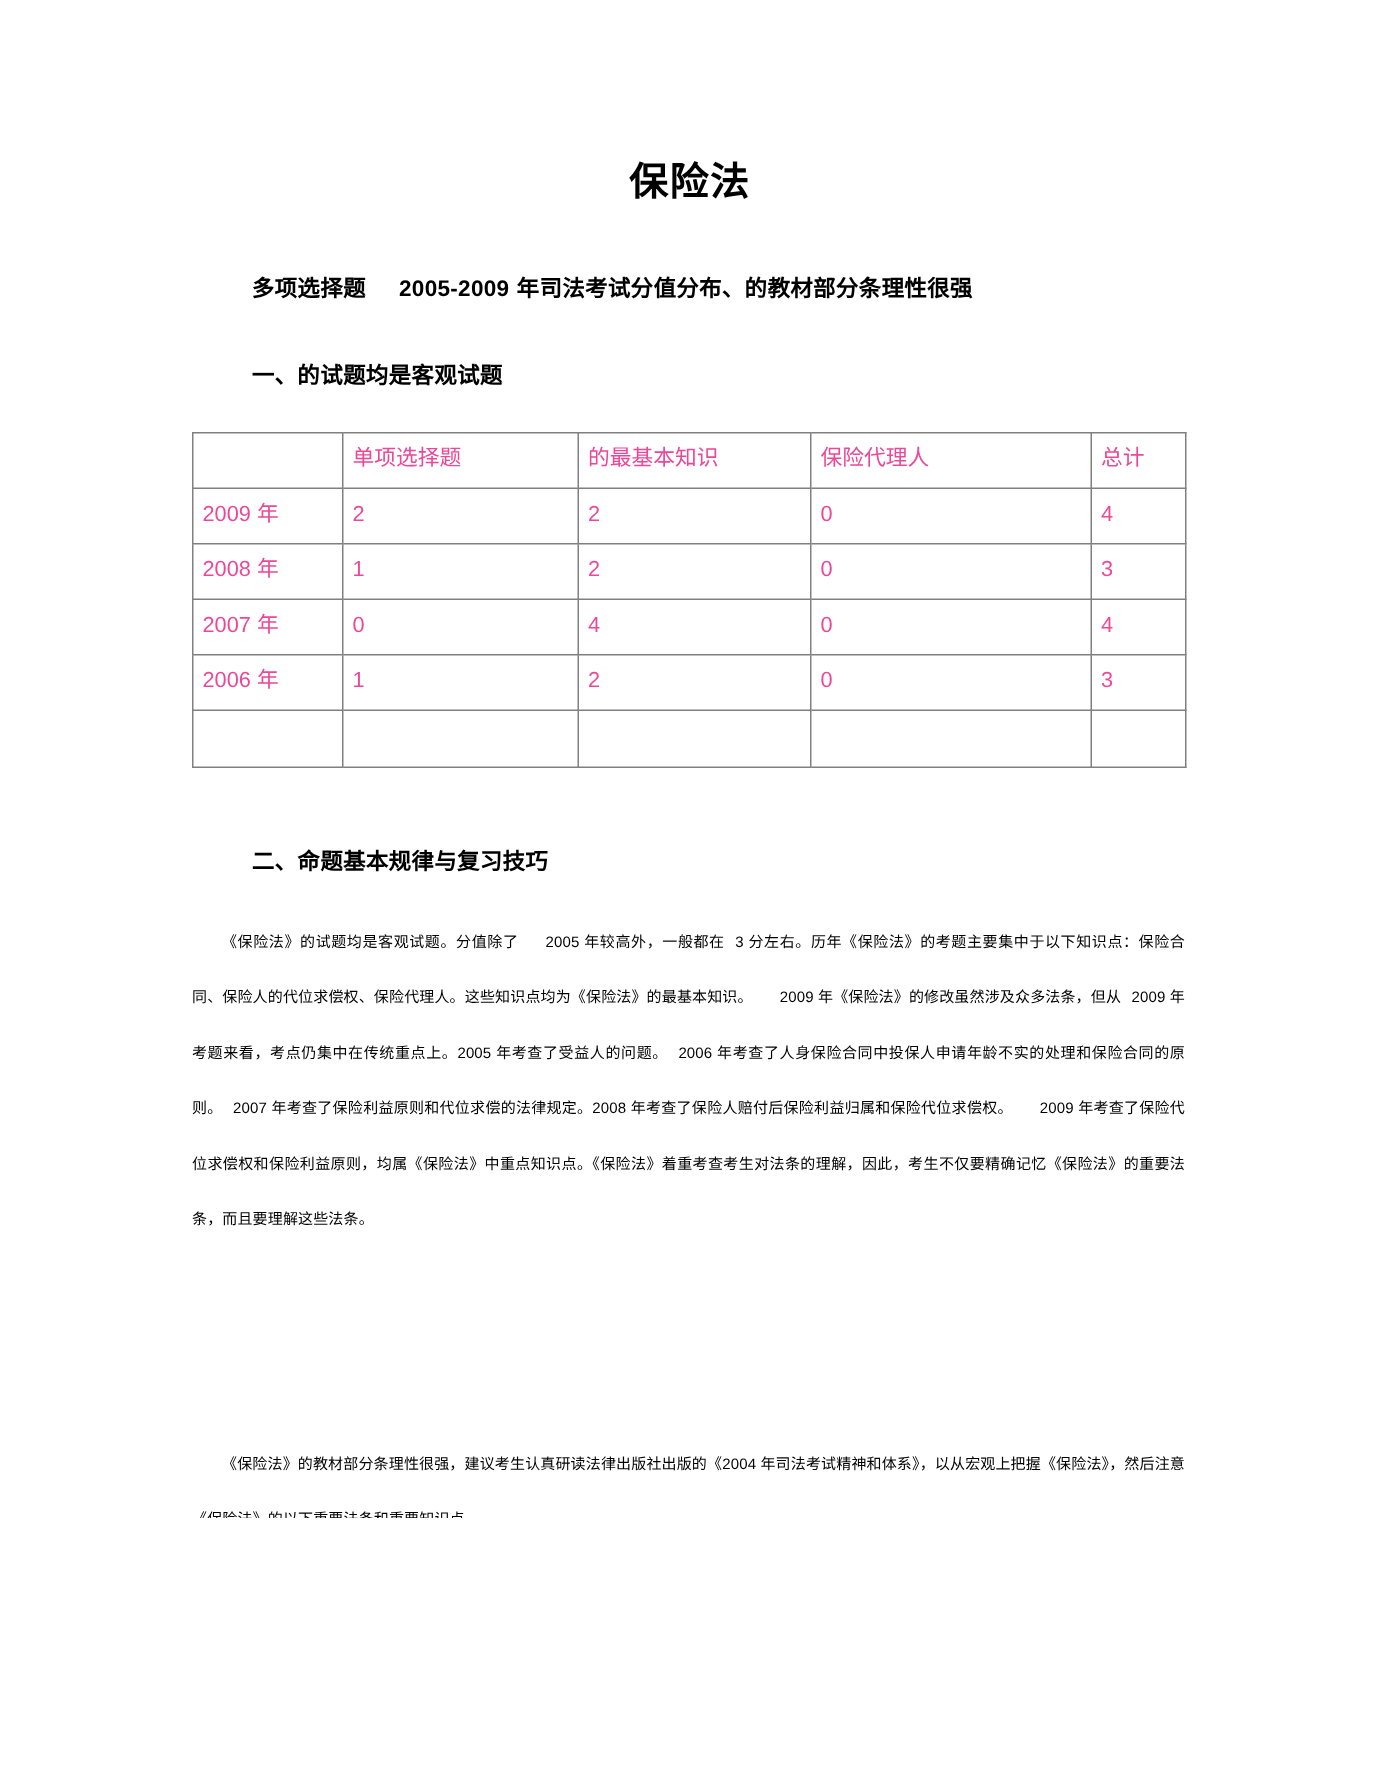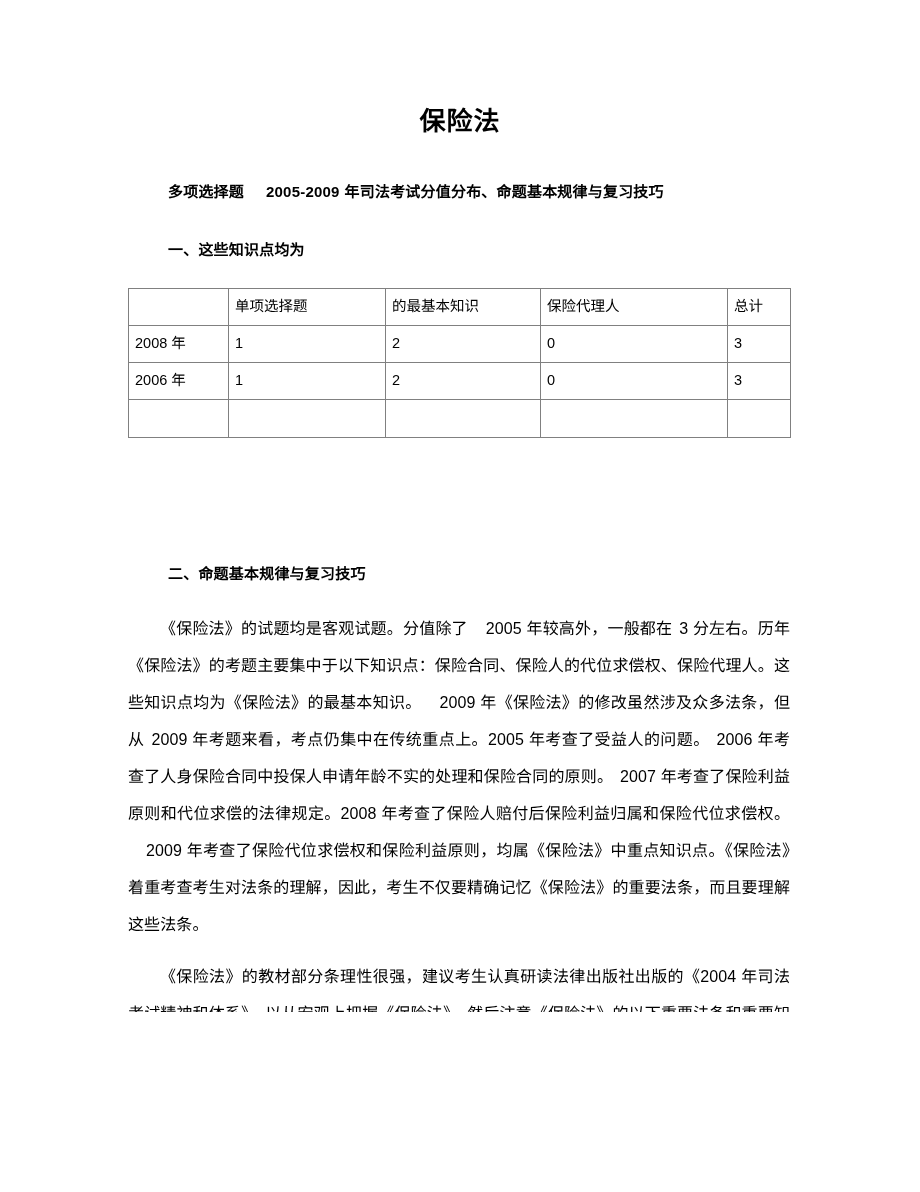--- a/index.html
+++ b/index.html
@@ -85,36 +85,36 @@
     table-layout: fixed;
     font-size: 14.5px;
   }
   .score-table td {
     border: 1px solid #808080;
     padding: 5px 6px 6px 6px;
     height: 25px;
     vertical-align: middle;
     line-height: 1.25;
     font-weight: normal;
-    color: #000000;
+    color: #ec4899;
     background: #ffffff;
   }
   .score-table col.c-year  { width: 100px; }
   .score-table col.c-a     { width: 157px; }
   .score-table col.c-b     { width: 155px; }
   .score-table col.c-c     { width: 187px; }
   .score-table col.c-total { width: 63px;  }
   .score-table tr.empty-row td { height: 26px; }
 
   
   .body-block {
     position: absolute;
     left: 0;
     width: 662px;
-    font-size: 16px;
+    font-size: 10px;
     line-height: 37px;
     letter-spacing: 0.1px;
     text-align: justify;
     text-justify: inter-ideograph;
   }
   .body-block.p1 { top: 610px; }
   .body-block.p2 { top: 958px; }
   .body-block p {
     margin: 0;
     padding: 0;
@@ -125,47 +125,61 @@
 </style>
 </head>
 <body>
 
 <div class="page">
   <div class="content">
 
     <h1 class="doc-title">保险法</h1>
 
     <div class="part-heading">
-      <span>多项选择题</span><span class="gap"></span><span>2005-2009</span><span class="gap-sm"></span><span>年司法考试分值分布、命题基本规律与复习技巧</span>
+      <span>多项选择题</span><span class="gap"></span><span>2005-2009</span><span class="gap-sm"></span><span>年司法考试分值分布、的教材部分条理性很强</span>
     </div>
 
-    <div class="section-heading s1">一、这些知识点均为</div>
+    <div class="section-heading s1">一、的试题均是客观试题</div>
 
     <table class="score-table">
       <colgroup>
         <col class="c-year">
           <col class="c-a">
           <col class="c-b">
           <col class="c-c">
           <col class="c-total">
       </colgroup>
       <tbody>
         <tr>
           <td></td>
           <td>单项选择题</td>
           <td>的最基本知识</td>
           <td>保险代理人</td>
           <td>总计</td>
         </tr>
         <tr>
+          <td>2009 年</td>
+          <td>2</td>
+          <td>2</td>
+          <td>0</td>
+          <td>4</td>
+        </tr>
+        <tr>
           <td>2008 年</td>
           <td>1</td>
           <td>2</td>
           <td>0</td>
           <td>3</td>
+        </tr>
+        <tr>
+          <td>2007 年</td>
+          <td>0</td>
+          <td>4</td>
+          <td>0</td>
+          <td>4</td>
         </tr>
         <tr>
           <td>2006 年</td>
           <td>1</td>
           <td>2</td>
           <td>0</td>
           <td>3</td>
         </tr>
         <tr class="empty-row">
           <td></td>

